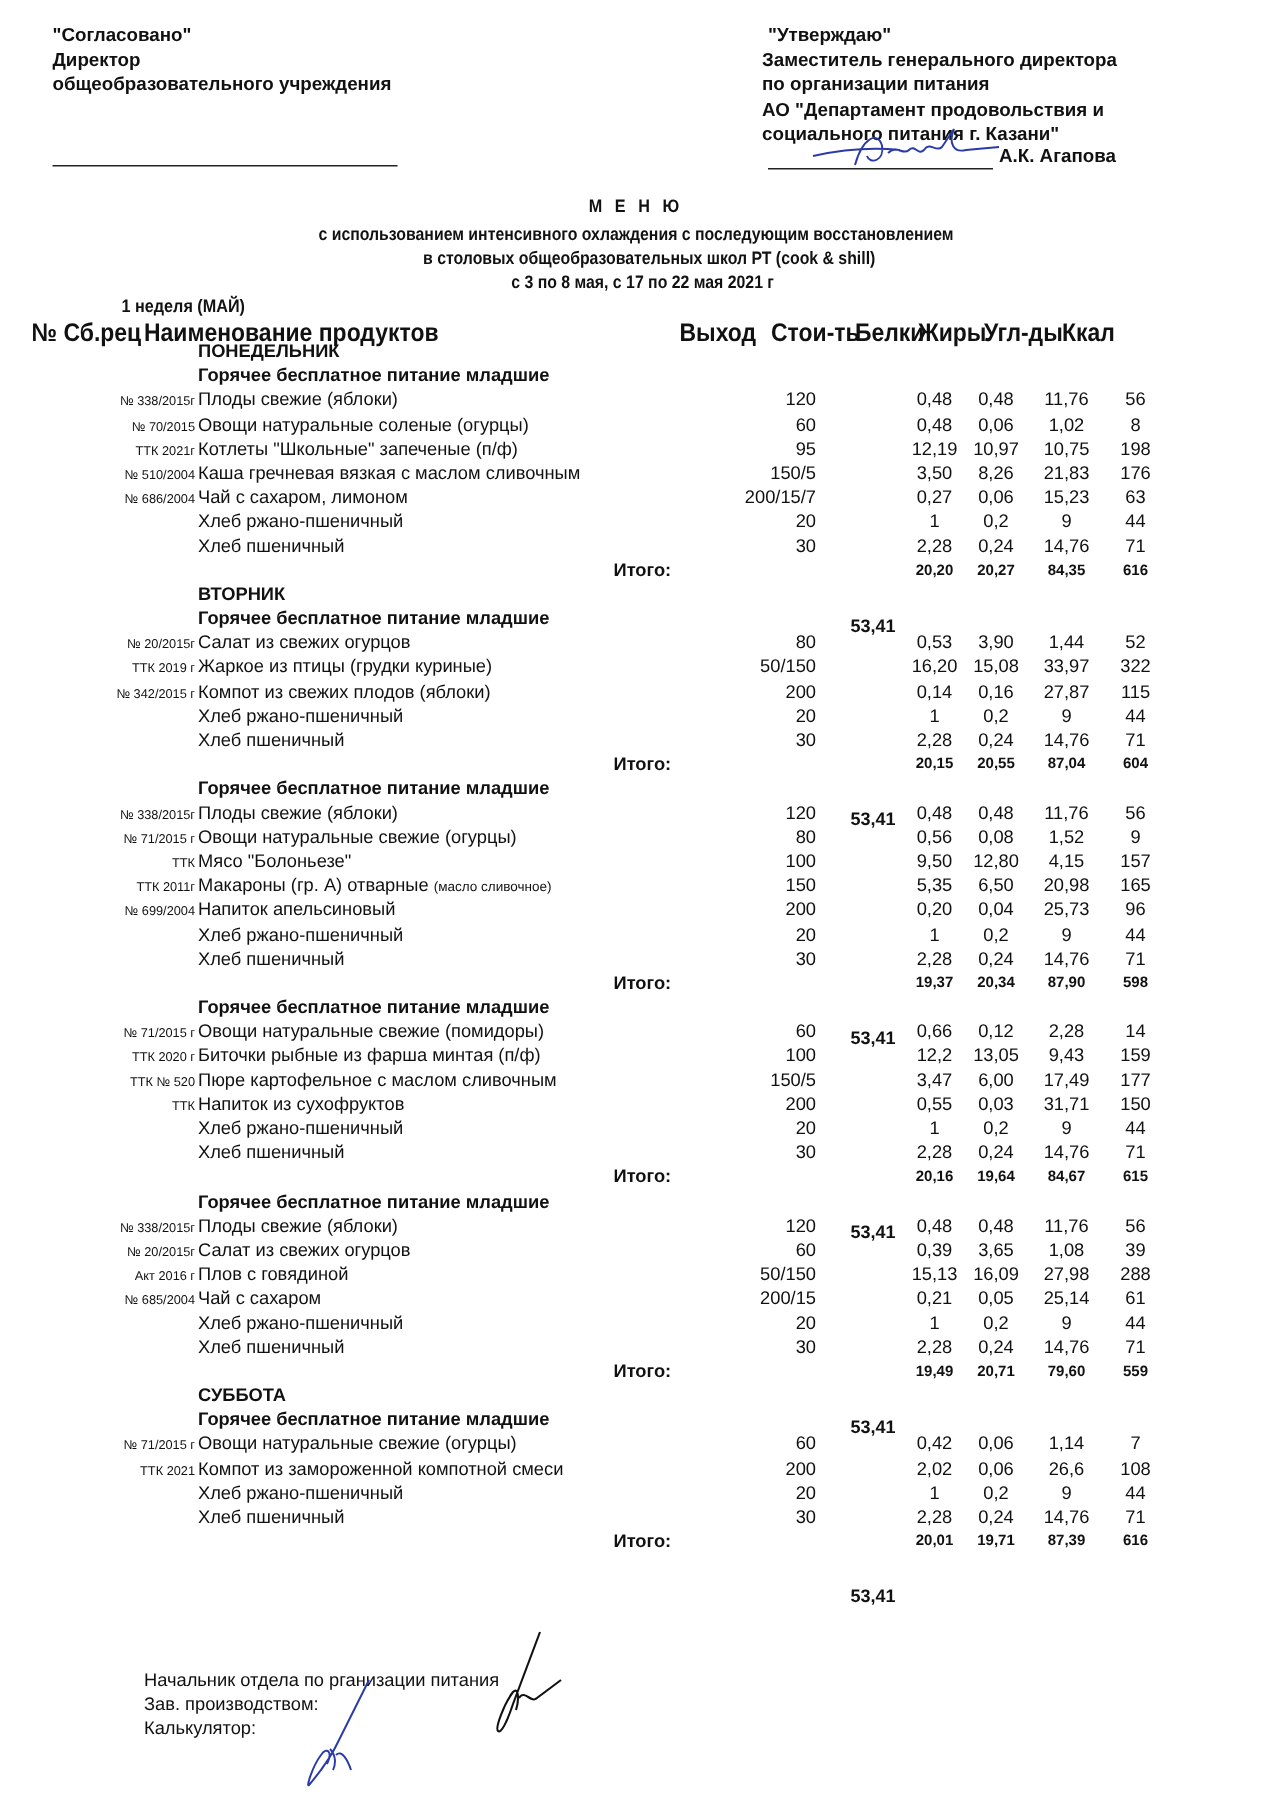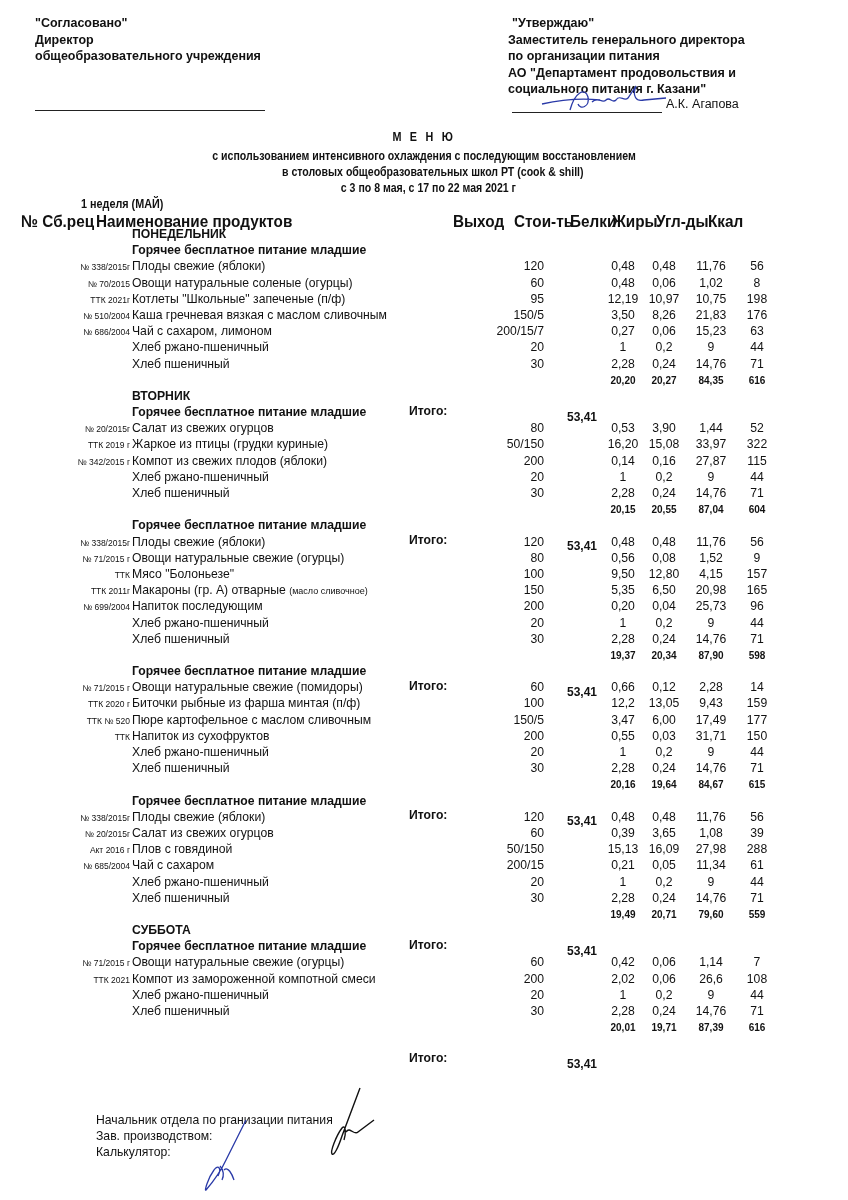--- a/index.html
+++ b/index.html
@@ -3,21 +3,21 @@
 <meta charset="utf-8">
 <style>
   html, body { margin:0; padding:0; background:#fff; }
   body { width:848px; height:1200px; position:relative; overflow:hidden; font-family:"Liberation Sans", sans-serif; color:#111; }
   .abs { position:absolute; }
   .hdr-left { left:35px; top:15px; font-weight:bold; font-size:12.5px; line-height:16.5px; }
   .hdr-right { left:508px; top:15px; font-weight:bold; font-size:12.5px; line-height:16.5px; }
   .hdr-right .first { padding-left:4px; }
   .line-left { left:35px; top:110px; width:230px; border-top:1px solid #222; }
   .line-right { left:512px; top:112px; width:150px; border-top:1px solid #222; }
-  .approver-name { left:666px; top:97px; font-weight:normal; font-size:12.5px; }
+  .approver-name { left:666px; top:97px; font-weight:bold; font-size:12.5px; }
   .sig-blue { left:540px; top:82px; }
   .title-block { left:0; width:848px; text-align:center; font-weight:bold; font-family:"Liberation Sans", sans-serif; }
   .t-menu { top:130px; font-size:12px; letter-spacing:3px; transform:scaleX(0.9); }
   .t-sub1 { top:149px; font-size:12px; transform:scaleX(0.88); }
   .t-sub2 { top:165px; font-size:12px; transform:scaleX(0.88); padding-left:20px; box-sizing:border-box; }
   .t-sub3 { top:181px; font-size:12px; transform:scaleX(0.88); padding-left:10px; box-sizing:border-box; }
   .week { left:81px; top:197px; font-weight:bold; font-size:12px; transform:scaleX(0.9); transform-origin:left; }
   .colhead { top:212px; font-weight:bold; font-size:17px; }
   .colhead span { position:absolute; white-space:nowrap; transform:scaleX(0.9); transform-origin:left; }
   .rows { left:0; top:227px; width:848px;padding-left:36px; }
@@ -27,21 +27,21 @@
   .row .name small { font-size:9px; }
   .row .out { position:absolute; right:340px; text-align:right; }
   .row .c1 { position:absolute; right:287px; text-align:right;margin-top:37px; }
   .row .b { position:absolute; left:562px; width:50px; text-align:center; }
   .row .z { position:absolute; left:603px; width:50px; text-align:center; }
   .row .u { position:absolute; left:646px; width:58px; text-align:center; }
   .row .k { position:absolute; left:696px; width:50px; text-align:center; }
   .row.day .name { font-weight:bold; }
   .row.sub .name { font-weight:bold;text-align:center; }
   .row.total { font-weight:bold; }
-  .row.total .lbl { position:absolute; left:373px; font-size:12.2px;margin-top:31px; }
+  .row.total .lbl { position:absolute; left:373px; font-size:12.2px; }
   .row.total .c1 { font-size:12px; }
   .row.total .b, .row.total .z, .row.total .u, .row.total .k { font-size:10px; top:2px; }
   .footer { left:96px; top:1112px; font-size:12.2px; line-height:16px; }
   svg { overflow:visible; }
 </style>
 </head>
 <body>
 
 <div class="abs hdr-left">
   <div>"Согласовано"</div>
@@ -251,21 +251,21 @@
       <span class="code">ТТК 2011г</span>
       <span class="name"><span>Макароны (гр. А) отварные</span> <small>(масло сливочное)</small></span>
       <span class="out">150</span>
       <span class="b">5,35</span>
       <span class="z">6,50</span>
       <span class="u">20,98</span>
       <span class="k">165</span>
     </div>
     <div class="row">
       <span class="code">№ 699/2004</span>
-      <span class="name"><span>Напиток последующим</span></span>
+      <span class="name"><span>Напиток апельсиновый</span></span>
       <span class="out">200</span>
       <span class="b">0,20</span>
       <span class="z">0,04</span>
       <span class="u">25,73</span>
       <span class="k">96</span>
     </div>
     <div class="row">
       <span class="code"></span>
       <span class="name"><span>Хлеб ржано-пшеничный</span></span>
       <span class="out">20</span>
@@ -385,21 +385,21 @@
       <span class="z">16,09</span>
       <span class="u">27,98</span>
       <span class="k">288</span>
     </div>
     <div class="row">
       <span class="code">№ 685/2004</span>
       <span class="name"><span>Чай с сахаром</span></span>
       <span class="out">200/15</span>
       <span class="b">0,21</span>
       <span class="z">0,05</span>
-      <span class="u">11,34</span>
+      <span class="u">25,14</span>
       <span class="k">61</span>
     </div>
     <div class="row">
       <span class="code"></span>
       <span class="name"><span>Хлеб ржано-пшеничный</span></span>
       <span class="out">20</span>
       <span class="b">1</span>
       <span class="z">0,2</span>
       <span class="u">9</span>
       <span class="k">44</span>

